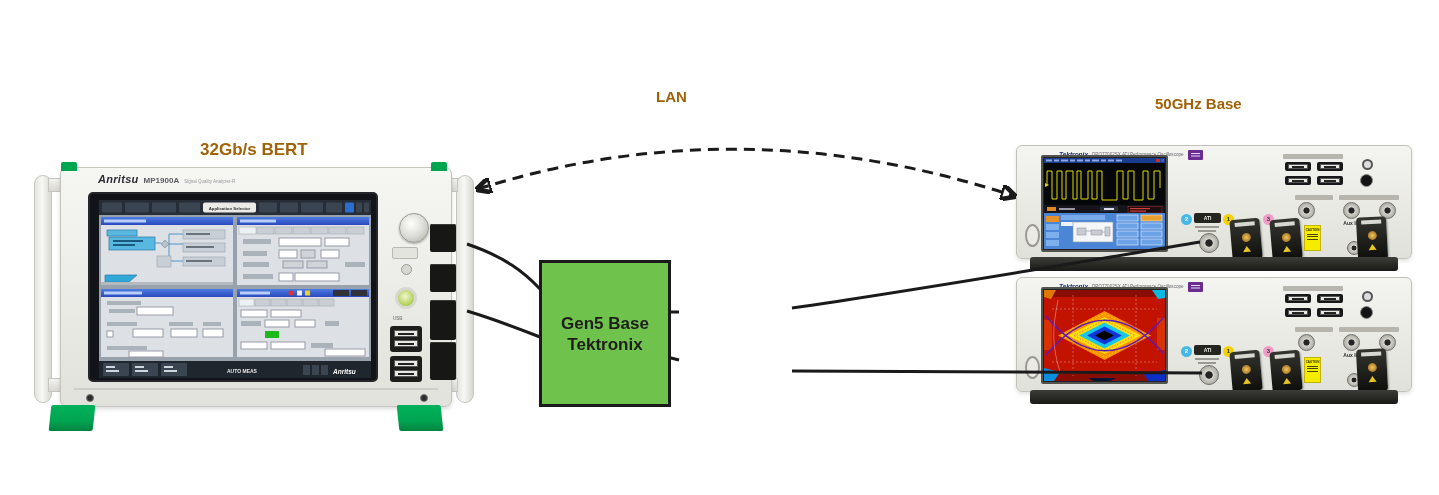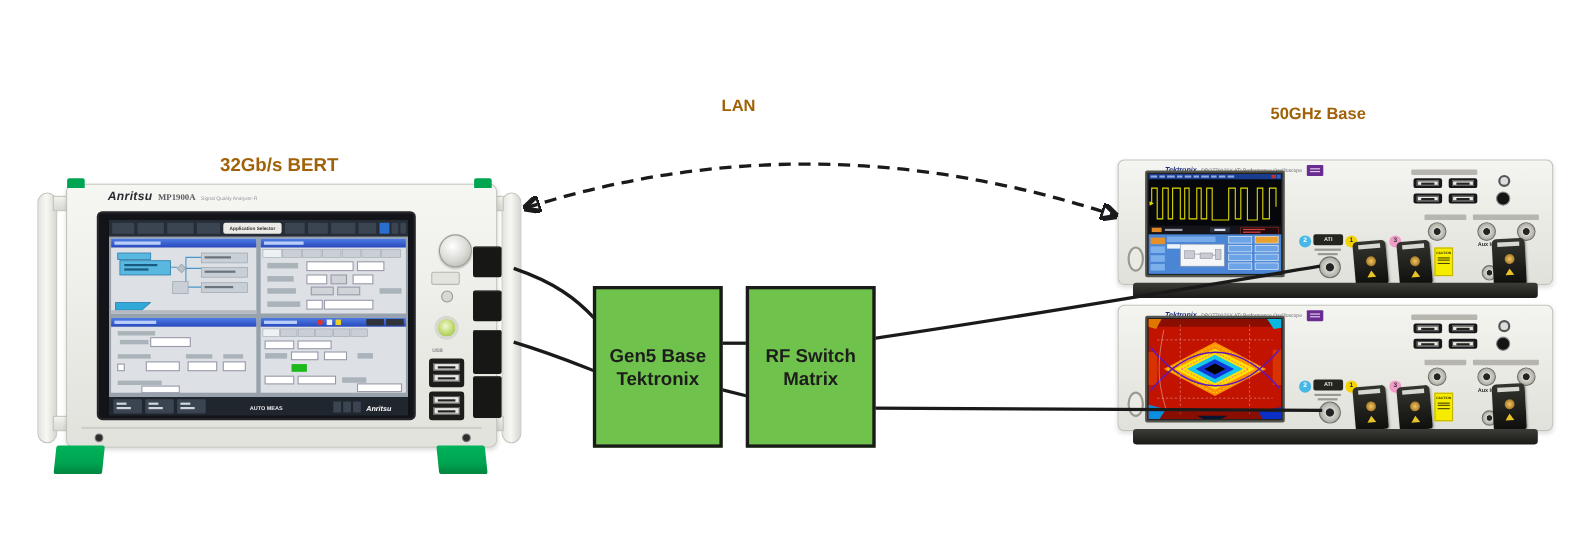--- a/index.html
+++ b/index.html
@@ -3,42 +3,42 @@
 <meta charset="utf-8">
 <style>
   html,body{margin:0;padding:0;background:#ffffff;}
   #canvas{position:relative;width:1439px;height:495px;background:#ffffff;overflow:hidden;
           font-family:"Liberation Sans", sans-serif;}
 
   
   .fig-label{position:absolute;font-weight:bold;color:#a16207;white-space:nowrap;}
 
   
-  .gbox{position:absolute;width:118px;height:147px;background:#6fc24c;border:3px solid #1a1a1a;
+  .gbox{position:absolute;width:132px;height:147px;background:#6fc24c;border:3px solid #1a1a1a;
         box-sizing:border-box;display:flex;flex-direction:column;align-items:center;justify-content:center;
         z-index:6;font-weight:bold;font-size:17px;line-height:21px;color:#1d1d1b;text-align:center;}
 
   
   #overlay{position:absolute;left:0;top:0;z-index:5;pointer-events:none;}
   #overlay path{stroke:#1a1a1a;fill:none;stroke-width:3px;}
 
   
   #bert{position:absolute;left:34px;top:161px;width:444px;height:272px;z-index:1;}
   #bert > div{position:absolute;}
   .handle-bar{width:18px;height:228px;top:14px;background:linear-gradient(90deg,#e4e4df,#f7f7f4 45%,#d8d8d2);
               border:1px solid #c6c6bf;border-radius:9px;box-sizing:border-box;}
   .handle-arm{height:14px;background:linear-gradient(#f2f2ee,#d9d9d3);border:1px solid #c6c6bf;box-sizing:border-box;}
   .bert-body{left:26px;top:6px;width:392px;height:240px;background:linear-gradient(#f6f6f3,#e2e2dc);
              border:1px solid #c4c4bc;border-radius:7px;box-sizing:border-box;
              box-shadow:0 2px 4px rgba(0,0,0,.15);}
   .green-tab{width:16px;height:9px;background:#00a551;border-radius:2px 2px 0 0;}
   .foot{width:44px;height:26px;background:linear-gradient(#00b25a,#00a551 60%,#00843f);border-radius:2px;}
   .bert-brand{left:64px;top:12px;height:14px;display:flex;align-items:baseline;gap:5px;white-space:nowrap;}
   .bert-logo{font-weight:bold;font-style:italic;font-size:11px;color:#2b2b33;letter-spacing:.3px;}
-  .bert-model{font-weight:bold;font-size:8px;color:#5a5a60;font-family:Liberation Serif, serif;}
+  .bert-model{font-weight:bold;font-size:8px;color:#5a5a60;}
   .bert-model-desc{font-size:4.5px;color:#98989e;}
   .bezel{left:54px;top:31px;width:290px;height:190px;background:#121419;border:2px solid #26262a;
          border-radius:5px;box-sizing:border-box;}
   .knob{left:365px;top:52px;width:28px;height:28px;border-radius:50%;
         background:radial-gradient(circle at 40% 35%,#ffffff,#d9d9d4 55%,#a9a9a2);
         border:1px solid #9a9a92;box-shadow:0 1px 2px rgba(0,0,0,.3);}
   .fn-btn{left:358px;top:86px;width:24px;height:10px;background:#e4e4df;border:1px solid #b8b8b0;border-radius:2px;}
   .small-circ{left:367px;top:103px;width:9px;height:9px;border:1px solid #9a9a92;border-radius:50%;background:#d8d8d2;}
   .green-btn{left:361px;top:126px;width:22px;height:22px;border-radius:50%;border:3px solid #d8d8d2;
              background:radial-gradient(circle at 45% 40%,#f2f8cf,#aece52 70%,#7da32e);box-sizing:border-box;}
@@ -521,18 +521,14 @@
     <path d="M655,354 L679,360"></path>
     <path d="M792,308 C930,288 1080,262 1200,242"></path>
     <path d="M792,371 L1202,373"></path>
     <path d="M478,189 Q740,106 1014,196" stroke-width="3.4" stroke-dasharray="11 7" marker-start="url(#ah)" marker-end="url(#ah)"></path>
   </svg>
 
   <div class="gbox" style="left:539px;top:260px;">
     <span>Gen5 Base</span>
     <span>Tektronix</span>
   </div>
-  <div class="gbox" style="left:678px;top:260px;">
-    <span>RF Switch</span>
-    <span>Matrix</span>
-  </div>
 
 </div>
 
 </body></html>

